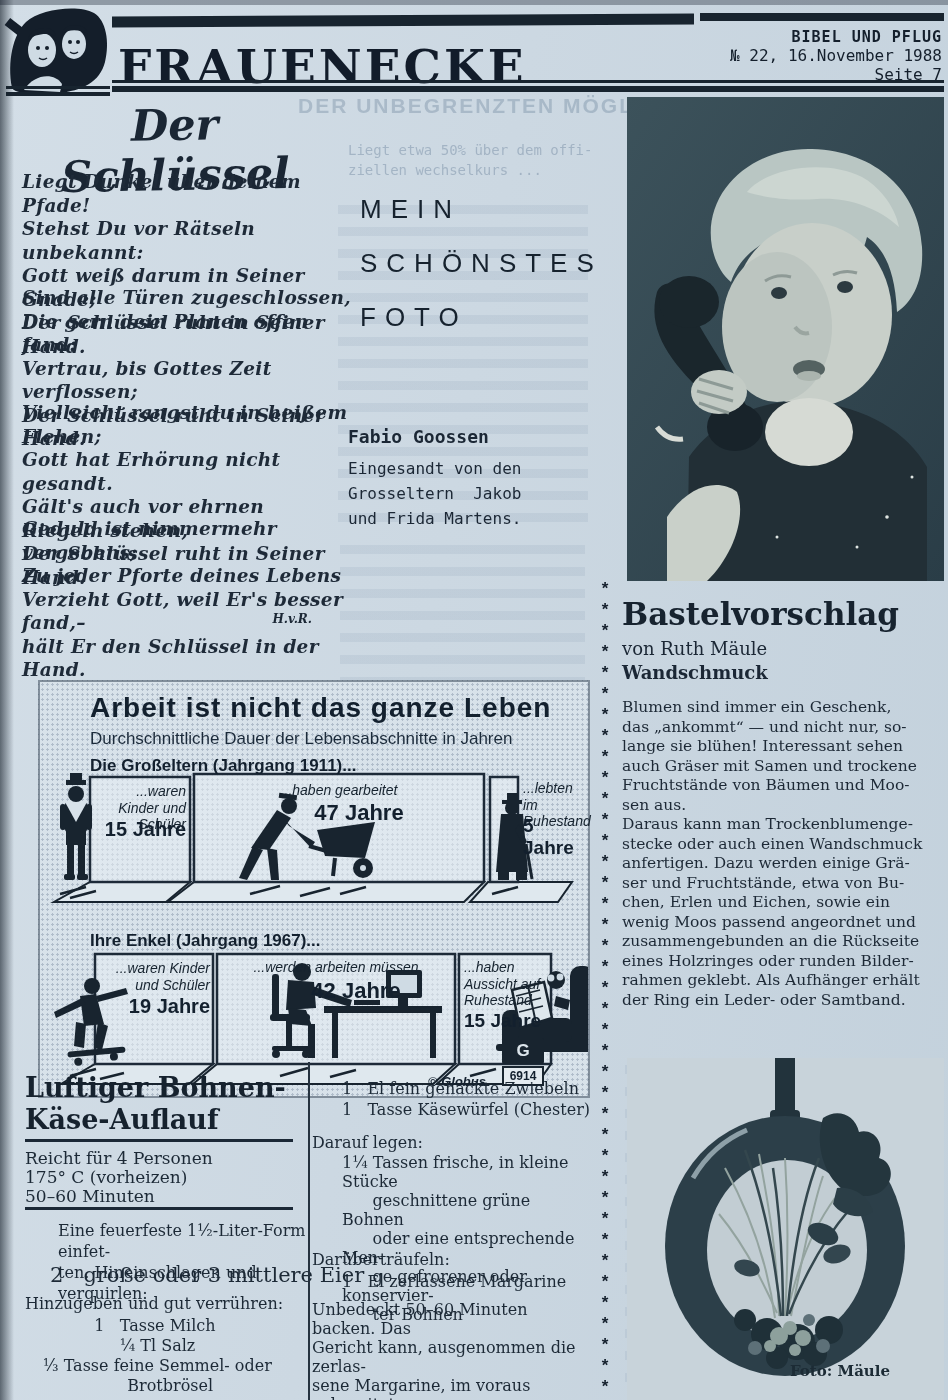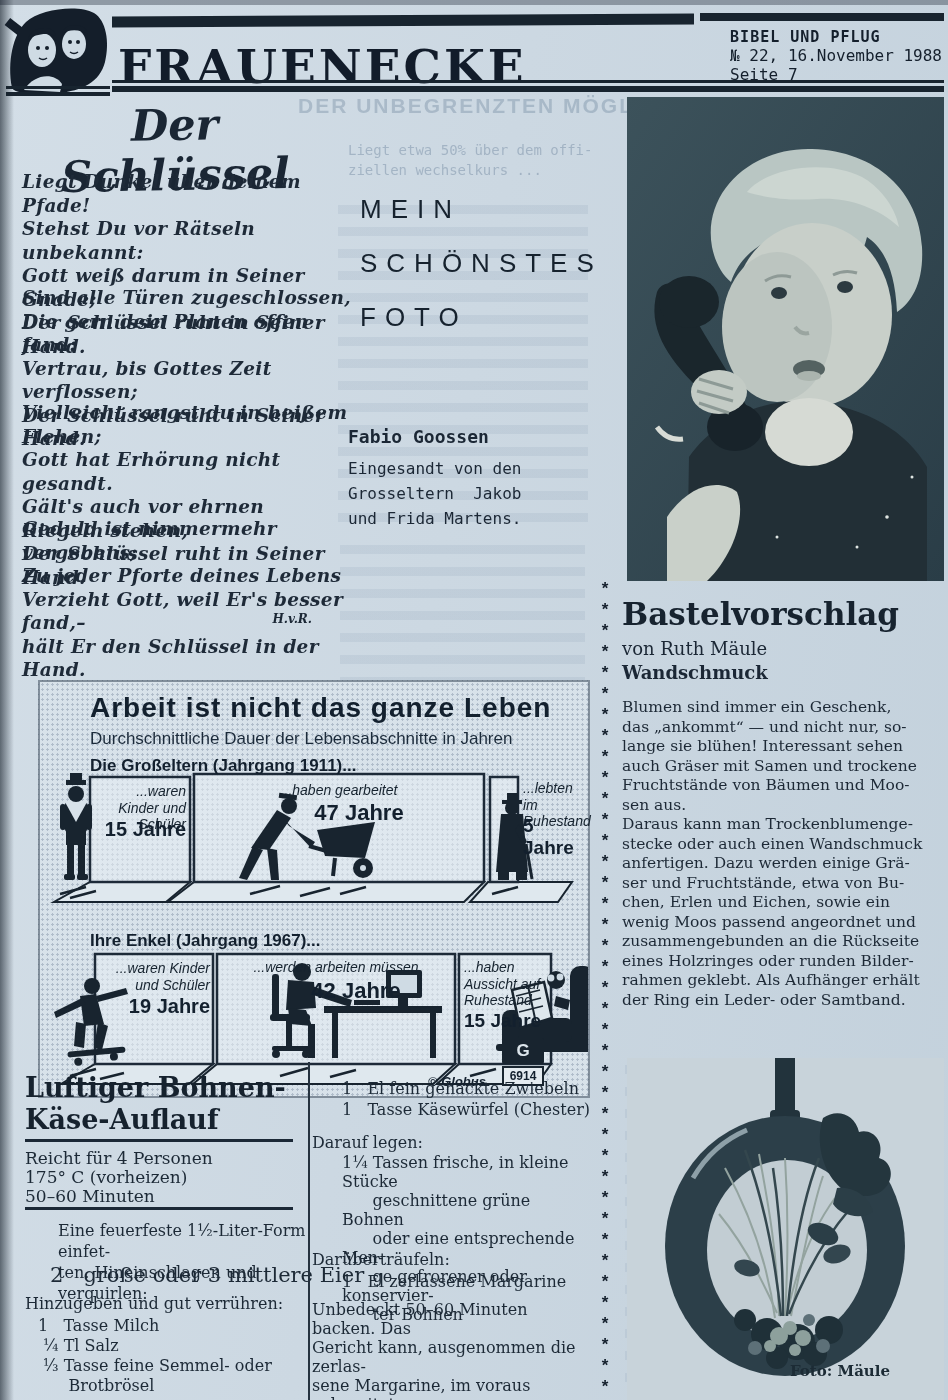--- a/index.html
+++ b/index.html
@@ -14,21 +14,21 @@
   .scan-edge-left{left:0;top:0;width:14px;height:1400px;
     background:linear-gradient(90deg,rgba(15,25,35,.6),rgba(15,25,35,0));}
   .scan-edge-top{left:0;top:0;width:948px;height:5px;background:rgba(20,30,42,.35);}
 
   
   .logo{left:4px;top:2px;width:108px;height:94px;}
   .bar-left{left:112px;top:15px;width:582px;height:11px;background:var(--ink2);transform:rotate(-.3deg);}
   .bar-right{left:700px;top:13px;width:244px;height:8px;background:var(--ink2);}
   .masthead-title{left:118px;top:27px;font-family:"DejaVu Serif",serif;font-weight:bold;
     font-size:47px;letter-spacing:3px;color:#121c2a;margin-top:12px;}
-  .issue-block{right:6px;top:28px;text-align:left;font-family:"DejaVu Sans Mono",monospace;color:#141f2c;}
+  .issue-block{right:6px;top:28px;text-align:right;font-family:"DejaVu Sans Mono",monospace;color:#141f2c;}
   .issue-block .l1{font-size:15px;font-weight:bold;letter-spacing:1px;}
   .issue-block .l2{font-size:16px;}
   .issue-block .l3{font-size:16px;}
   .rule-thin{left:112px;top:80px;width:832px;height:3px;background:var(--ink2);}
   .rule-thick{left:112px;top:86px;width:832px;height:6px;background:var(--ink2);}
   .rule-logo-a{left:6px;top:86px;width:104px;height:3px;background:var(--ink2);}
   .rule-logo-b{left:6px;top:92px;width:104px;height:4px;background:var(--ink2);}
 
   
   .ghost-headline{left:298px;top:94px;width:420px;font-weight:bold;font-size:21px;
@@ -107,21 +107,21 @@
   
   .serifTxt{font-family:"DejaVu Serif",serif;color:#1c2936;}
   .rc-title{left:25px;top:1072px;font-family:"DejaVu Serif",serif;font-weight:bold;font-size:27px;
     line-height:32px;white-space:pre-line;color:#16222e;}
   .rc-rule1{left:25px;top:1139px;width:268px;height:3px;background:#1b2836;}
   .rc-rule2{left:25px;top:1207px;width:268px;height:3px;background:#1b2836;}
   .rc-meta{left:25px;top:1149px;font-size:17px;line-height:19px;white-space:pre-line;}
   .rc-i1{left:25px;top:1220px;width:285px;font-size:16px;line-height:21px;white-space:pre-line;margin-left:33px;}
   .rc-it1{left:26px;top:1263px;font-size:21px;white-space:pre-wrap;margin-left:24px;}
   .rc-i2{left:25px;top:1294px;font-size:16px;}
-  .rc-it2{left:38px;top:1316px;font-size:16px;line-height:20px;white-space:pre-wrap;}
+  .rc-it2{left:38px;top:1316px;font-size:16px;line-height:20px;white-space:pre-wrap;text-align:center;}
   .rc-colrule{left:308px;top:1062px;width:2px;height:338px;background:#25323f;}
   .rc2-it0{left:342px;top:1078px;font-size:16px;line-height:21px;white-space:pre-wrap;}
   .rc2-i3{left:312px;top:1133px;font-size:16px;}
   .rc2-it3{left:342px;top:1153px;width:240px;font-size:16px;line-height:19px;white-space:pre-wrap;}
   .rc2-i4{left:312px;top:1250px;font-size:16px;}
   .rc2-it4{left:342px;top:1272px;font-size:16px;white-space:pre-wrap;}
   .rc2-note{left:312px;top:1300px;width:282px;font-size:16px;line-height:19px;white-space:pre-line;}
 </style>
 </head>
 <body>

